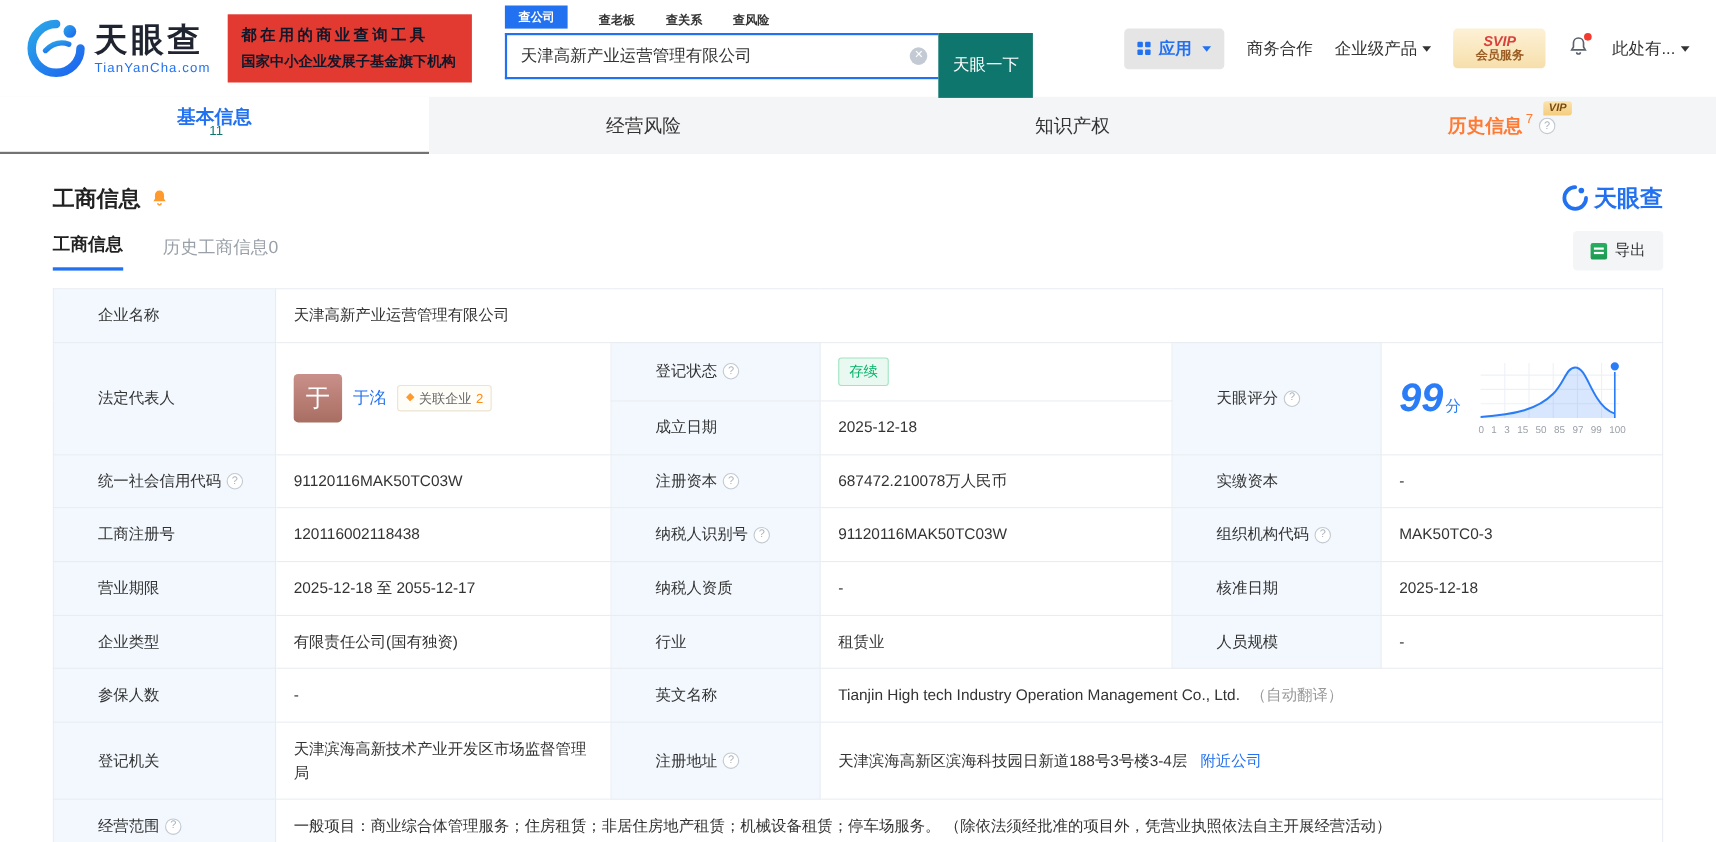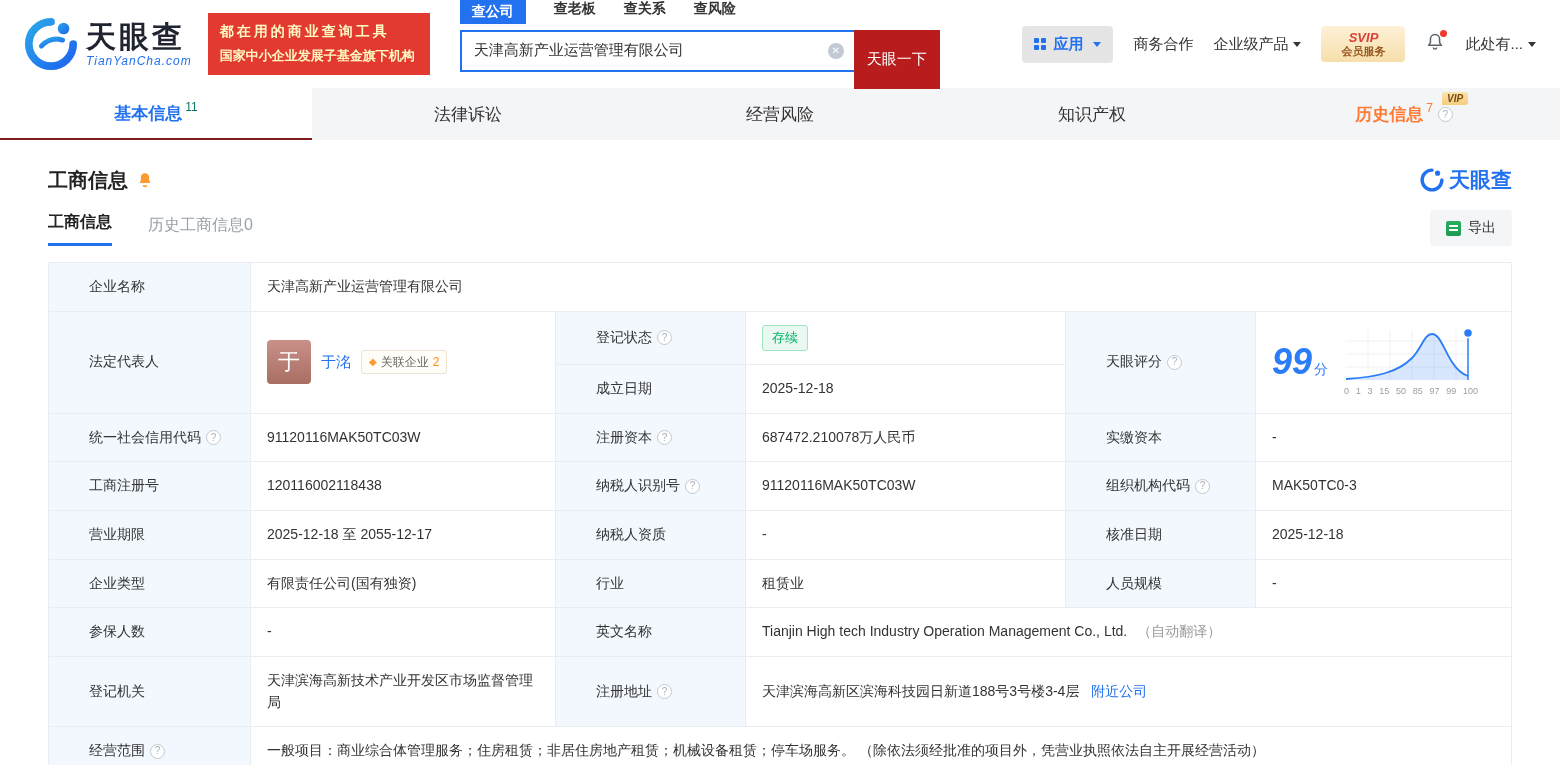--- a/index.html
+++ b/index.html
@@ -4,48 +4,48 @@
 <style>
   * { box-sizing: border-box; margin: 0; padding: 0; }
   html,body { width: 1560px; background:#fff; font-family:"Liberation Sans","DejaVu Sans",sans-serif; color:#333; }
 
   
   .topbar { height:88px; display:flex; align-items:center; padding:0 24px; gap:16px; background:#fff; }
   .logo { display:flex; align-items:center; gap:8px; cursor:pointer; }
   .logo-icon { width:54px; height:54px; }
   .logo-text { display:flex; flex-direction:column; line-height:1.1; }
   .logo-name { font-size:30px; font-weight:bold; color:#1f2430; letter-spacing:3px; }
-  .logo-domain { font-size:12px; color:#2271f0; letter-spacing:1px; margin-top:2px;font-style:italic; }
-  .promo { background:#e23a30; color:#fef9c3; width:222px; padding:10px 12px; font-weight:bold; }
+  .logo-domain { font-size:12px; color:#2271f0; letter-spacing:1px; margin-top:2px; }
+  .promo { background:#e23a30; color:#0f172a; width:222px; padding:10px 12px; font-weight:bold; }
   .promo-l1 { font-size:14px; letter-spacing:3px; white-space:nowrap; }
   .promo-l2 { font-size:13px; margin-top:6px; white-space:nowrap; }
   .search-wrap { margin-left:14px; display:flex; flex-direction:column; }
-  .search-tabs { display:flex; align-items:flex-start; gap:28px; height:26px; font-size:14px; }
+  .search-tabs { display:flex; align-items:flex-end; gap:28px; height:26px; font-size:11px; }
   .stab { color:#333; cursor:pointer; font-weight:bold; }
   .stab.active { background:#2271f0; color:#fff; padding:3px 12px; }
   .search-box { display:flex; margin-top:4px; position:relative; }
   .search-input { width:394px; height:42px; border:2px solid #2271f0; border-right:none; padding:0 36px 0 12px; font-size:15px; color:#333; outline:none; font-family:inherit; }
   .clear-ic { position:absolute; right:96px; top:13px; width:16px; height:16px; border-radius:50%; background:#c4cad3; color:#fff; font-size:10px; line-height:16px; text-align:center; cursor:pointer; }
-  .search-btn { width:86px; height:59px; background:#b91c1c; color:#fff; border:none; font-size:15px; cursor:pointer; font-family:inherit; }
+  .search-btn { width:86px; height:59px; background:#0f766e; color:#fff; border:none; font-size:15px; cursor:pointer; font-family:inherit; }
   .hright { margin-left:auto; display:flex; align-items:center; gap:20px; }
   .apps-btn { display:flex; align-items:center; gap:7px; background:#e5e5e5; color:#2271f0; font-size:15px; font-weight:bold; padding:9px 12px; border-radius:4px; cursor:pointer; }
   .grid-ic { display:grid; grid-template-columns:5px 5px; grid-template-rows:5px 5px; gap:2px; }
   .grid-ic i { background:#2271f0; border-radius:1px; }
   .caret { width:0; height:0; border-left:4px solid transparent; border-right:4px solid transparent; border-top:5px solid currentColor; display:inline-block; margin-left:3px; }
   .hlink { font-size:15px; color:#333; cursor:pointer; display:flex; align-items:center; gap:2px; white-space:nowrap; }
   .svip { background:linear-gradient(180deg,#fdf1d6,#f6dfab); border-radius:4px; padding:4px 20px; text-align:center; line-height:1.2; cursor:pointer; }
   .svip-top { color:#d8413c; font-size:13px; font-weight:bold; font-style:italic; }
   .svip-bot { color:#9a5b22; font-size:11px; font-weight:bold; }
   .bell-wrap { position:relative; cursor:pointer; }
   .bell-wrap .dot { position:absolute; top:-2px; right:-2px; width:7px; height:7px; background:#f23a2f; border-radius:50%; }
 
   
   .page-nav { display:flex; background:#f4f5f7; height:52px; }
   .ptab { flex:1; display:flex; align-items:center; justify-content:center; font-size:17px; color:#333; cursor:pointer; position:relative; }
-  .ptab.active { background:#fff; color:#2271f0; font-weight:bold; border-bottom:2px solid #7f1d1d; }
+  .ptab.active { background:#fff; color:#2271f0; font-weight:bold; border-bottom:2px solid #737373;flex-direction:column; }
   .ptab sup { font-size:12px; margin-left:3px; position:relative; top:-6px; font-weight:normal; }
   .ptab.active sup { color:#0f766e; }
   .ptab.history { color:#ff7a33; font-weight:bold; }
   .ptab.history sup { color:#ff7a33; }
   .vip-tag { position:absolute; top:4px; left:calc(50% + 38px); background:linear-gradient(180deg,#fbe3ae,#f3cd7d); color:#7a4b12; font-size:10px; font-weight:bold; font-style:italic; padding:1px 5px; border-radius:3px 3px 3px 0; }
   .help { display:inline-flex; align-items:center; justify-content:center; width:15px; height:15px; border:1px solid #c2c9d2; color:#aab2bd; border-radius:50%; font-size:10px; font-weight:normal; margin-left:5px; cursor:pointer; background:#fff; }
 
   
   main { padding:0 48px 36px; background:#fff; }
   .sec-head { display:flex; align-items:center; padding:26px 0 16px; }
@@ -157,23 +157,20 @@
       <span>此处有...</span>
       <span class="caret"></span>
     </span>
   </div>
 </header>
 
 <nav class="page-nav">
   <div class="ptab active">
     <span>基本信息</span>
       <sup>11</sup>
-  </div>
-  <div class="ptab">
-    <span>法律诉讼</span>
   </div>
   <div class="ptab">
     <span>经营风险</span>
   </div>
   <div class="ptab">
     <span>知识产权</span>
   </div>
   <div class="ptab history">
     <span class="vip-tag">VIP</span>
     <span>历史信息</span>

